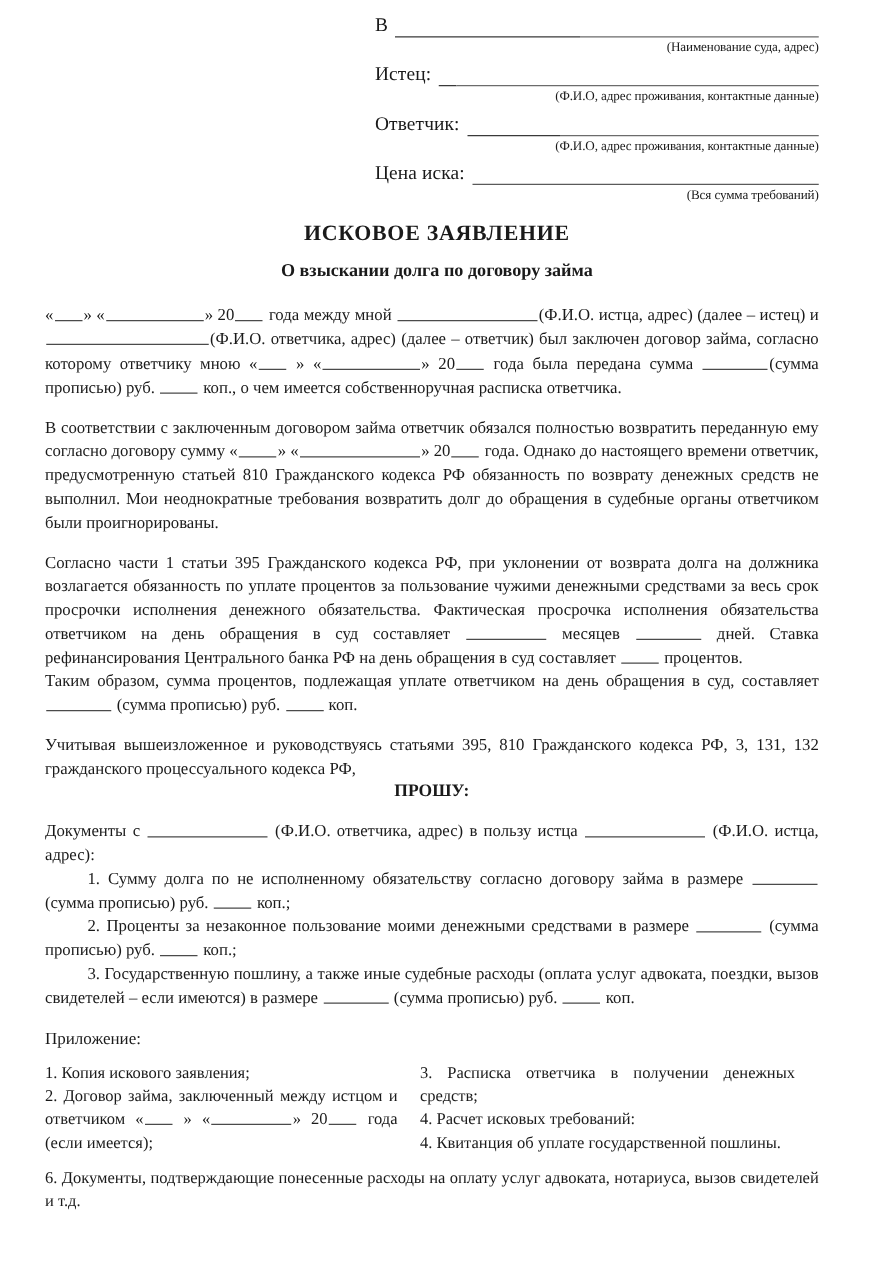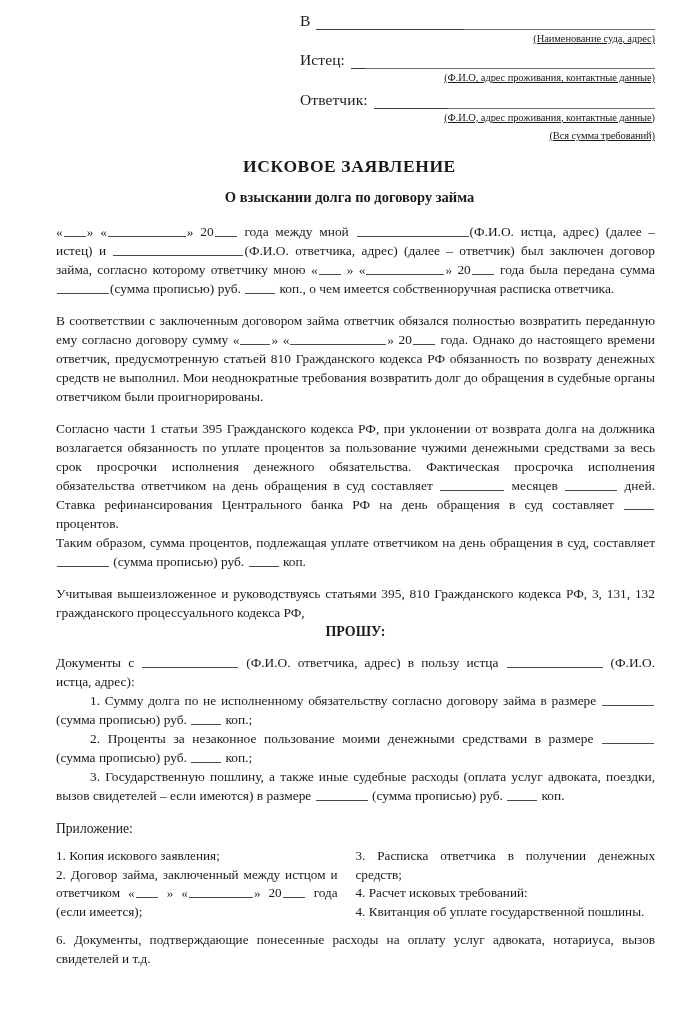--- a/index.html
+++ b/index.html
@@ -61,21 +61,20 @@
     height: 10px;
     flex: 1 1 auto;
   }
   .req-hint {
     text-align: right;
     font-size: 10.5px;
     line-height: 1.1;
     margin-top: 3px;
     margin-bottom: 7px;
     letter-spacing: -0.1px;
-    text-decoration: underline;
   }
 
   
   .doc-title {
     text-align: center;
     font-weight: bold;
     font-size: 17.5px;
     letter-spacing: 0.6px;
     margin-top: 14px;
     margin-bottom: 0;
@@ -83,21 +82,21 @@
   .doc-subtitle {
     text-align: center;
     font-weight: bold;
     font-size: 14.5px;
     margin-top: 12px;
     margin-bottom: 0;
   }
 
   
   .body-wrap {
-    padding: 0 44px 0 56px;
+    padding: 0 44px 0 36px;
   }
   p.para {
     font-size: 13.4px;
     line-height: 1.42;
     text-align: justify;
     text-justify: inter-word;
     margin: 0;
   }
   p.para.gap {
     margin-top: 13px;
@@ -216,20 +215,24 @@
 
     <div class="req-row">
       <span class="req-label">Ответчик:</span>
       <span class="req-rule split">
         <span class="seg-a" style="width:74px"></span>
         <span class="seg-b"></span>
       </span>
     </div>
     <div class="req-hint">(Ф.И.О, адрес проживания, контактные данные)</div>
 
+    <div class="req-row">
+      <span class="req-label">Цена иска:</span>
+      <span class="req-rule"></span>
+    </div>
     <div class="req-hint">(Вся сумма требований)</div>
 
   </div>
 
   <div class="doc-title">ИСКОВОЕ ЗАЯВЛЕНИЕ</div>
   <div class="doc-subtitle">О взыскании долга по договору займа</div>
 
   <div class="body-wrap">
 
     <p class="para gap" style="margin-top:16px;"><span>«</span><span class="bl w2"></span><span>» «</span><span class="bl w7"></span><span>» 20</span><span class="bl w2"></span><span> года между мной </span><span class="bl w9"></span><span>(Ф.И.О. истца, адрес) (далее – истец) и </span><span class="bl w10"></span><span>(Ф.И.О. ответчика, адрес) (далее – ответчик) был заключен договор займа, согласно которому ответчику мною  «</span><span class="bl w2"></span><span> » «</span><span class="bl w7"></span><span>» 20</span><span class="bl w2"></span><span> года была передана сумма </span><span class="bl w5"></span><span>(сумма прописью) руб. </span><span class="bl w3"></span><span> коп.,  о чем имеется собственноручная  расписка ответчика.</span></p>

